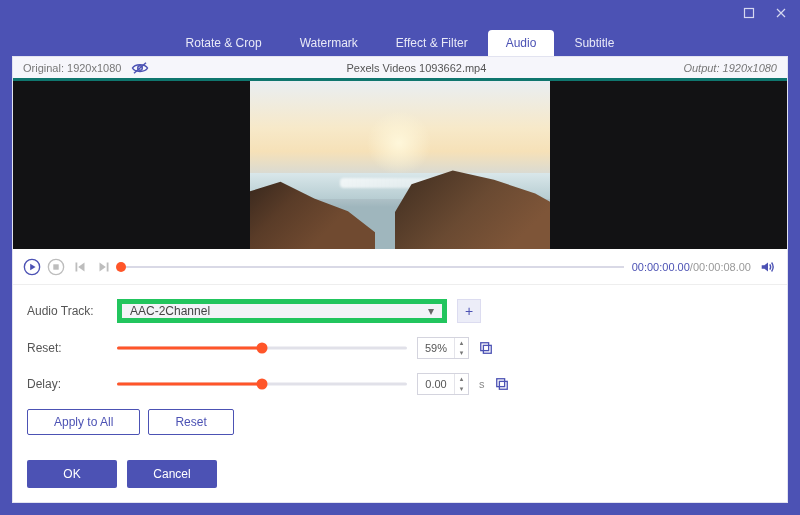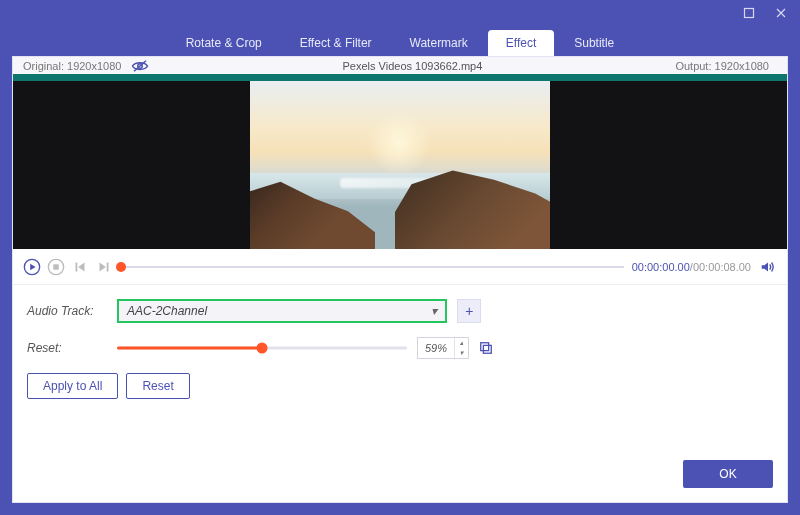--- a/index.html
+++ b/index.html
@@ -10,24 +10,24 @@
 .titlebar { height: 26px; display: flex; justify-content: flex-end; align-items: center; padding-right: 6px; gap: 6px; }
 .titlebar .win-btn { width: 26px; height: 20px; display: flex; align-items: center; justify-content: center; color: #d6d8f0; cursor: pointer; }
 .titlebar .win-btn svg { width: 12px; height: 12px; stroke: currentColor; fill: none; }
 
 .tabs { height: 30px; display: flex; justify-content: center; align-items: flex-end; gap: 2px; }
 .tab { padding: 6px 18px 6px 18px; font-size: 12px; color: #e8e9f7; cursor: pointer; border-radius: 4px 4px 0 0; }
 .tab.active { background: #fff; color: #4c52b4; }
 
 .content { flex: 1; background: #fff; margin: 0 12px 12px 12px; padding: 0; display: flex; flex-direction: column; border: 1px solid #e2e3f0; }
 
-.infobar { display: flex; justify-content: space-between; align-items: center; height: 24px; font-size: 11px; color: #777; background: #f6f6fb; border-bottom: 7px solid #0f766e; }
+.infobar { display: flex; justify-content: space-between; align-items: center; height: 24px; font-size: 11px; color: #777; background: #f6f6fb; border-bottom: 3px solid #0f766e; }
 .infobar .left { display: flex; align-items: center; gap: 10px; padding-left: 10px; }
 .infobar .center { color: #555; font-size: 11px; }
-.infobar .right { padding-right: 18px; }
+.infobar .right { padding-right: 10px; font-style: italic; }
 .eye-off { color: #4c52b4; display: inline-flex; }
 
 .preview { height: 168px; background: #121214; display: flex; justify-content: center; align-items: center; }
 .video-frame { width: 300px; height: 168px; position: relative; overflow: hidden; }
 .sky { position: absolute; inset: 0; background: linear-gradient(180deg, #e9eef2 0%, #f7e9c9 28%, #f6e1b8 42%, #cfd8dc 60%, #9fb6bd 75%); }
 .sun { position: absolute; left: 38%; top: 16%; width: 70px; height: 70px; background: radial-gradient(circle, rgba(255,248,220,0.95) 0%, rgba(255,248,220,0.0) 65%); border-radius: 50%; }
 .water { position: absolute; left: 0; right: 0; top: 55%; bottom: 30%; background: linear-gradient(180deg, #d9e7ea 0%, #b7cdd2 100%); }
 .rocks-left { position: absolute; left: -10px; bottom: 0; width: 45%; height: 50%; background: linear-gradient(135deg, #2a1f18 0%, #5a3c28 40%, #704a30 70%); clip-path: polygon(0 35%, 30% 20%, 55% 40%, 80% 55%, 100% 80%, 100% 100%, 0 100%); }
 .rocks-right { position: absolute; right: -10px; bottom: 0; width: 55%; height: 55%; background: linear-gradient(135deg, #3a2a1e 0%, #6a4a32 50%, #7e5538 80%); clip-path: polygon(10% 30%, 35% 15%, 60% 25%, 85% 40%, 100% 55%, 100% 100%, 0 100%, 0 60%); }
 .foam { position: absolute; left: 30%; right: 25%; top: 58%; height: 10px; background: linear-gradient(90deg, rgba(255,255,255,0.7), rgba(255,255,255,0.3)); border-radius: 4px; filter: blur(1px); }
@@ -42,45 +42,45 @@
 .timeline-track { position: absolute; top: 50%; left: 0; right: 0; height: 2px; background: #d9d9e6; transform: translateY(-50%); }
 .timeline-fill { position: absolute; top: 50%; left: 0; height: 2px; background: #ff5529; transform: translateY(-50%); width: 0%; }
 .timeline-thumb { position: absolute; top: 50%; width: 10px; height: 10px; background: #ff5529; border-radius: 50%; transform: translate(-50%, -50%); left: 0%; }
 
 .time-text { font-size: 11px; color: #4c52b4; white-space: nowrap; }
 .time-text .total { color: #999; }
 
 .vol-icon { color: #4c52b4; cursor: pointer; }
 
 .settings { padding: 14px 14px 10px 14px; display: flex; flex-direction: column; gap: 14px; font-size: 12px; color: #555; }
-.row { display: flex; align-items: center; gap: 10px; font-style: italic; }
+.row { display: flex; align-items: center; gap: 10px; }
 .row .label { width: 80px; color: #555; }
 
-.select { flex: 0 0 330px; height: 24px; background: #f3f3f8; border: 2px solid #22c55e; display: flex; align-items: center; justify-content: space-between; padding: 0 8px; font-size: 12px; color: #444; cursor: pointer; }
+.select { flex: 0 0 330px; height: 24px; background: #f3f3f8; border: 5px solid #22c55e; display: flex; align-items: center; justify-content: space-between; padding: 0 8px; font-size: 12px; color: #444; cursor: pointer; }
 .select .caret { color: #666; }
 
 .plus-btn { width: 24px; height: 24px; background: #ecedf8; border: 1px solid #dcdcf0; color: #4c52b4; display: flex; align-items: center; justify-content: center; font-size: 14px; cursor: pointer; }
 
 .slider-wrap { flex: 0 0 290px; position: relative; height: 14px; }
 .slider-track { position: absolute; top: 50%; left: 0; right: 0; height: 3px; background: #e1e1e9; transform: translateY(-50%); border-radius: 2px; }
 .slider-fill { position: absolute; top: 50%; left: 0; height: 3px; background: #ff5529; transform: translateY(-50%); border-radius: 2px; width: 50%; }
 .slider-thumb { position: absolute; top: 50%; left: 50%; width: 11px; height: 11px; border-radius: 50%; background: #ff5529; transform: translate(-50%, -50%); }
 
 .spinner { width: 52px; height: 22px; border: 1px solid #d4d4de; display: flex; align-items: center; font-size: 11px; background: #fff; }
 .spinner .val { flex: 1; text-align: center; color: #555; }
 .spinner .arrows { width: 14px; display: flex; flex-direction: column; border-left: 1px solid #e4e4ea; }
 .spinner .arrows span { height: 10px; font-size: 7px; color: #777; display: flex; align-items: center; justify-content: center; cursor: pointer; }
 
 .unit { font-size: 11px; color: #888; }
 .reset-ic { color: #4c52b4; cursor: pointer; display: inline-flex; }
 
 .btn-row { display: flex; gap: 8px; }
-.btn-outline { height: 26px; padding: 0 15px; border: 1px solid #4c52b4; color: #4c52b4; background: #fff; font-size: 12px; cursor: pointer; border-radius: 2px; display: flex; align-items: center; }
-
-.footer { margin-top: auto; display: flex; justify-content: flex-end; gap: 10px; padding: 14px; }
+.btn-outline { height: 26px; padding: 0 26px; border: 1px solid #4c52b4; color: #4c52b4; background: #fff; font-size: 12px; cursor: pointer; border-radius: 2px; display: flex; align-items: center; }
+
+.footer { margin-top: auto; display: flex; gap: 10px; padding: 14px; }
 .btn-primary { width: 90px; height: 28px; background: #4c52b4; color: #fff; border: none; font-size: 12px; cursor: pointer; border-radius: 2px; }
 </style>
 </head>
 <body>
 
 <div class="window">
   <div class="titlebar">
     <div class="win-btn">
       <svg viewBox="0 0 12 12">
           <rect x="1.5" y="1.5" width="9" height="9" stroke-width="1.2"></rect>
@@ -88,23 +88,23 @@
     </div>
     <div class="win-btn">
       <svg viewBox="0 0 12 12">
           <path d="M2 2 L10 10 M10 2 L2 10" stroke-width="1.2"></path>
         </svg>
     </div>
   </div>
 
   <div class="tabs">
     <div class="tab">Rotate &amp; Crop</div>
+    <div class="tab">Watermark</div>
     <div class="tab">Effect &amp; Filter</div>
-    <div class="tab">Watermark</div>
-    <div class="tab active">Effect</div>
+    <div class="tab active">Audio</div>
     <div class="tab">Subtitle</div>
   </div>
 
   <div class="content">
 
     <div class="infobar">
       <div class="left">
         <span>Original: 1920x1080</span>
         <span class="eye-off">
           <svg width="18" height="14" viewBox="0 0 24 18" fill="none" stroke="#4c52b4" stroke-width="2">
@@ -199,26 +199,49 @@
             </div>
         </div>
         <span class="reset-ic">
           <svg width="14" height="14" viewBox="0 0 16 16" fill="none" stroke="#4c52b4" stroke-width="1.5">
               <rect x="2" y="2" width="9" height="9"></rect>
               <rect x="5" y="5" width="9" height="9"></rect>
             </svg>
         </span>
       </div>
 
+      <div class="row">
+        <div class="label">Delay:</div>
+        <div class="slider-wrap">
+          <div class="slider-track"></div>
+            <div class="slider-fill" id="del-fill" style="width: 50%;"></div>
+            <div class="slider-thumb" id="del-thumb" style="left: 50%;"></div>
+        </div>
+        <div class="spinner">
+          <span class="val">0.00</span>
+          <div class="arrows">
+              <span>▴</span>
+              <span>▾</span>
+            </div>
+        </div>
+        <span class="unit">s</span>
+        <span class="reset-ic">
+          <svg width="14" height="14" viewBox="0 0 16 16" fill="none" stroke="#4c52b4" stroke-width="1.5">
+              <rect x="2" y="2" width="9" height="9"></rect>
+              <rect x="5" y="5" width="9" height="9"></rect>
+            </svg>
+        </span>
+      </div>
 
       <div class="btn-row">
         <button class="btn-outline">Apply to All</button>
         <button class="btn-outline">Reset</button>
       </div>
 
     </div>
 
     <div class="footer">
       <button class="btn-primary">OK</button>
+      <button class="btn-primary">Cancel</button>
     </div>
 
   </div>
 </div>
 
 </body></html>

